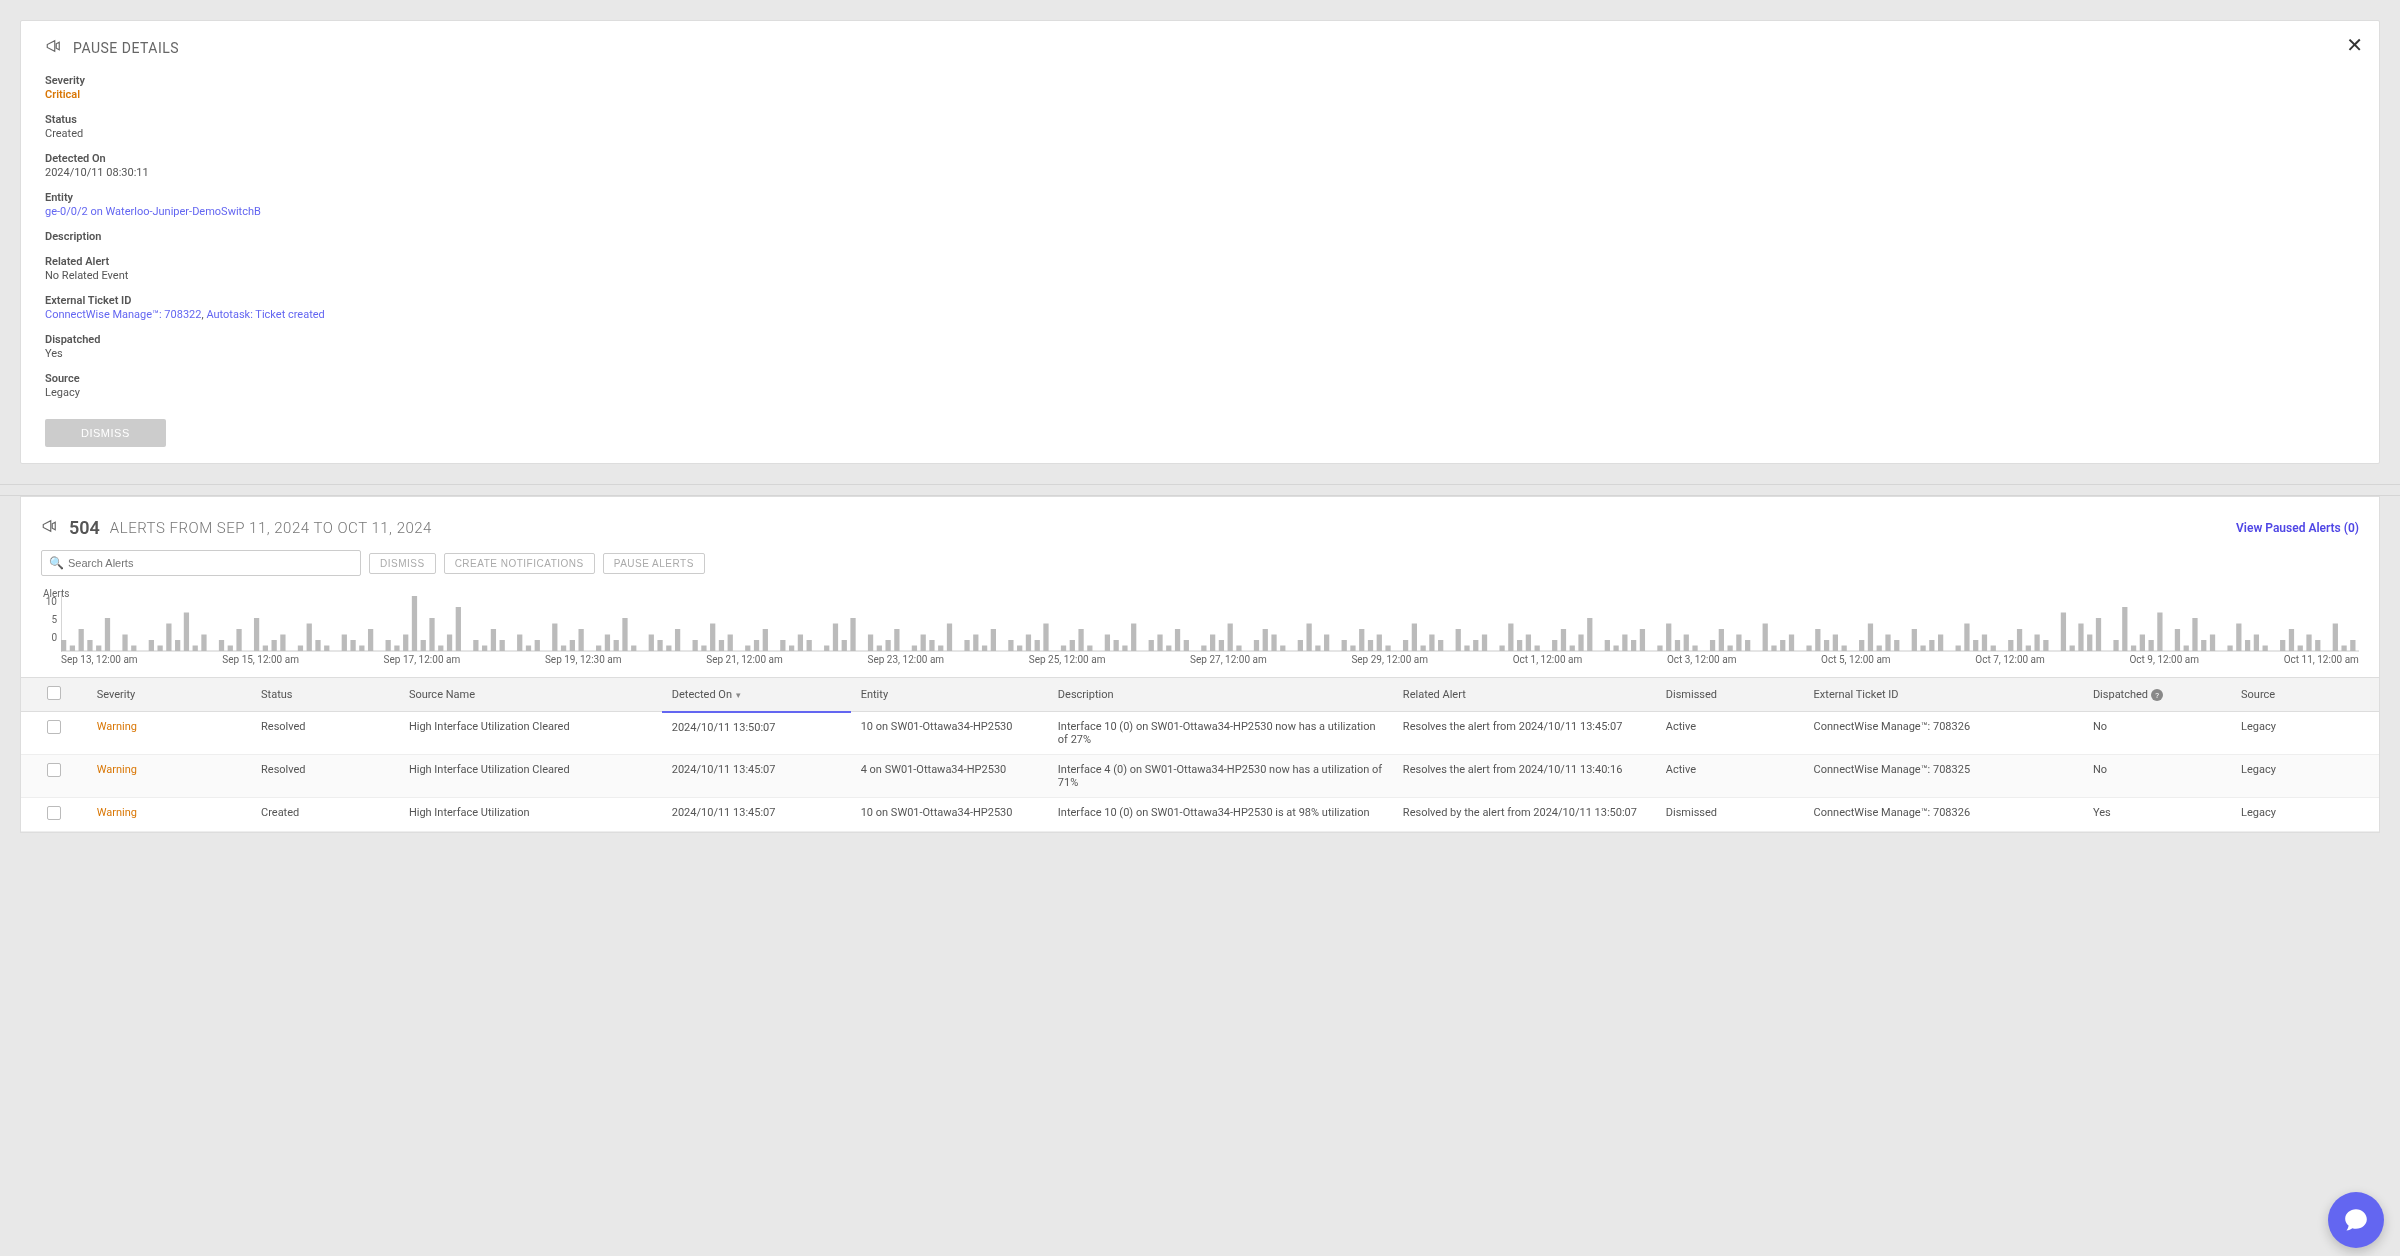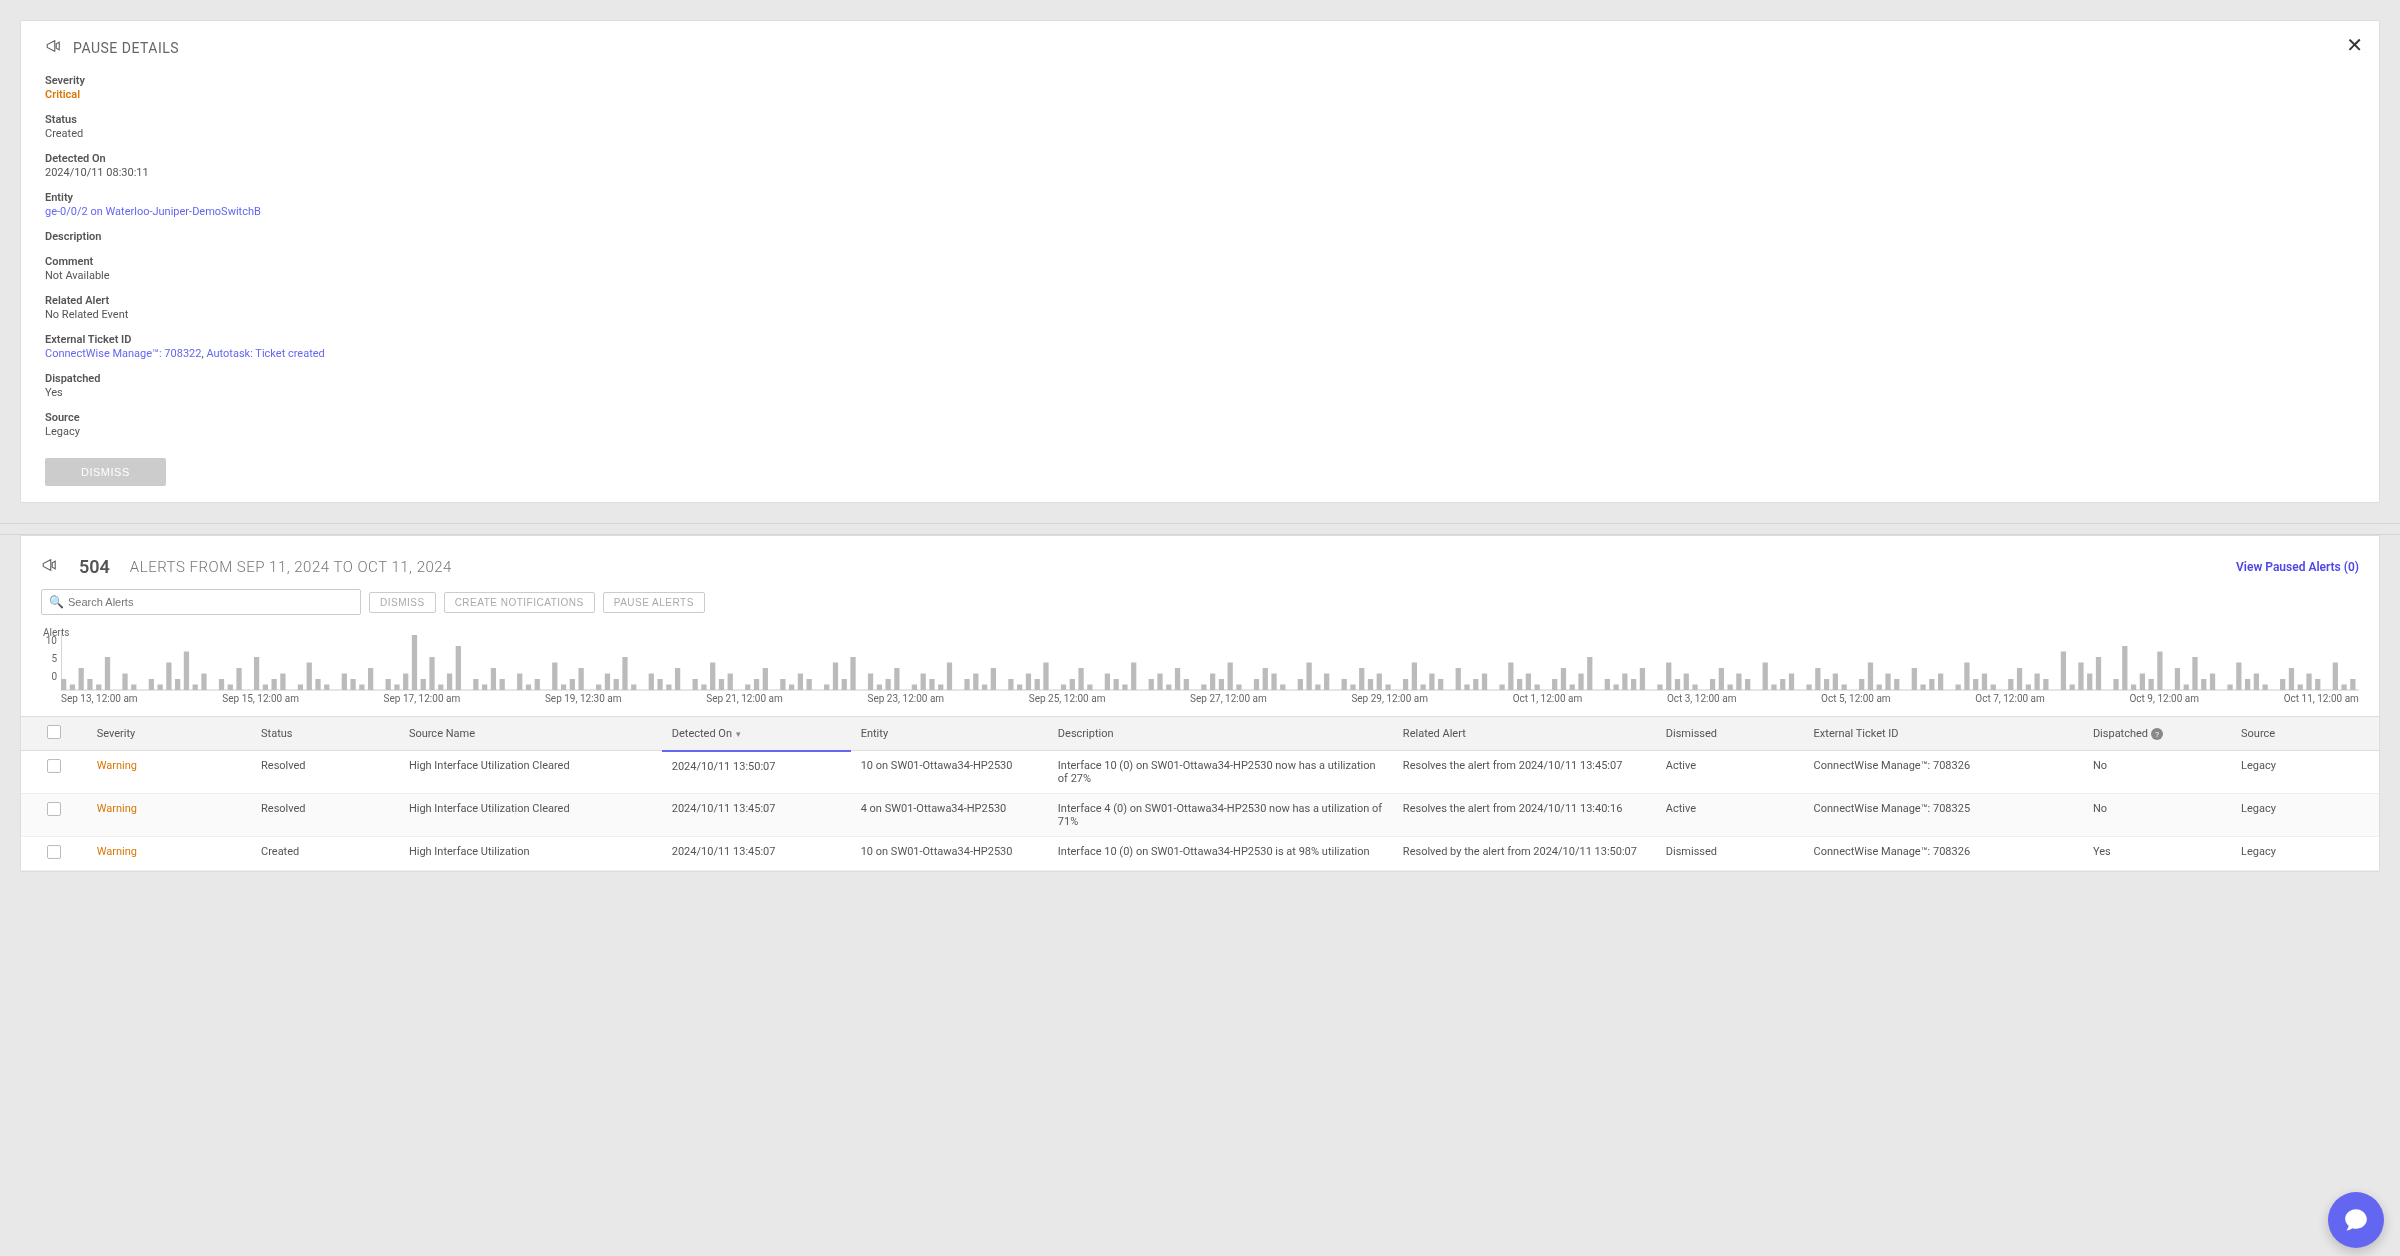--- a/index.html
+++ b/index.html
@@ -66,21 +66,21 @@
       margin-top: 8px;
     }
     .divider { height: 12px; background: #e8e8e8; border-top: 1px solid #d5d5d5; border-bottom: 1px solid #d5d5d5; margin: 0 -20px; }
     .alerts-panel { background: #fff; border: 1px solid #ddd; padding: 20px 0 0; }
     .alerts-header {
       display: flex;
       justify-content: space-between;
       align-items: center;
       padding: 0 20px 12px;
     }
-    .alerts-title-wrap { display: flex; align-items: center; gap: 20px; }
+    .alerts-title-wrap { display: flex; align-items: center; gap: 10px; }
     .alerts-title-wrap .icon svg { width: 18px; height: 18px; fill: none; stroke: #666; stroke-width: 1.5; }
     .alerts-count { font-size: 18px; font-weight: 600; color: #555; }
     .alerts-title { font-size: 15px; font-weight: 300; color: #777; letter-spacing: 0.5px; }
     .paused-link { color: #4f46e5; font-size: 12px; font-weight: 600; cursor: pointer; }
     .toolbar { display: flex; gap: 8px; align-items: center; padding: 0 20px 16px; }
     .search-wrap { position: relative; width: 320px; }
     .search-wrap .sicon { position: absolute; left: 8px; top: 50%; transform: translateY(-50%); color: #aaa; font-size: 12px; }
     .search-input {
       width: 100%;
       padding: 6px 0 6px 26px;
@@ -194,24 +194,20 @@
     <div class="detail-row">
       <div class="detail-label">Detected On</div>
       <div class="detail-value">2024/10/11 08:30:11</div>
     </div>
     <div class="detail-row">
       <div class="detail-label">Entity</div>
       <div class="detail-value link">ge-0/0/2 on Waterloo-Juniper-DemoSwitchB</div>
     </div>
     <div class="detail-row">
       <div class="detail-label">Description</div>
-    </div>
-    <div class="detail-row">
-      <div class="detail-label">Comment</div>
-      <div class="detail-value">Not Available</div>
     </div>
     <div class="detail-row">
       <div class="detail-label">Related Alert</div>
       <div class="detail-value">No Related Event</div>
     </div>
     <div class="detail-row">
       <div class="detail-label">External Ticket ID</div>
       <div class="detail-value">
         <span class="link">ConnectWise Manage™: 708322</span><span>, </span><span class="link">Autotask: Ticket created</span>
       </div>

